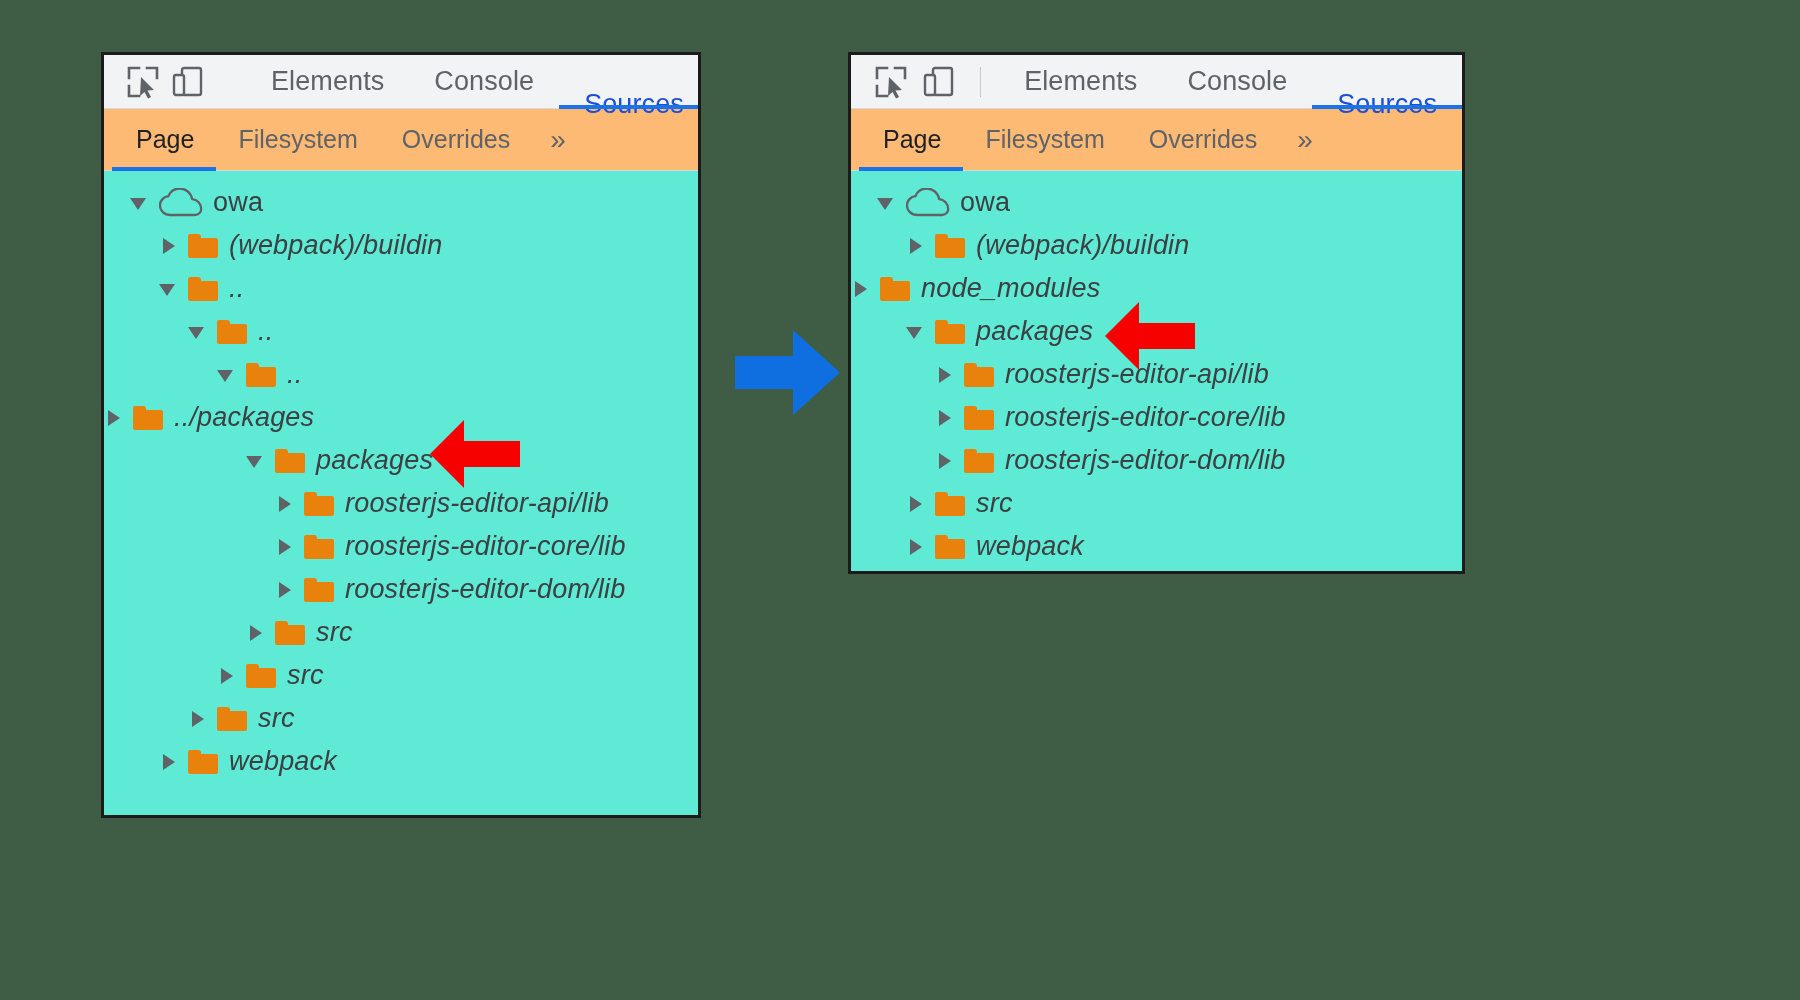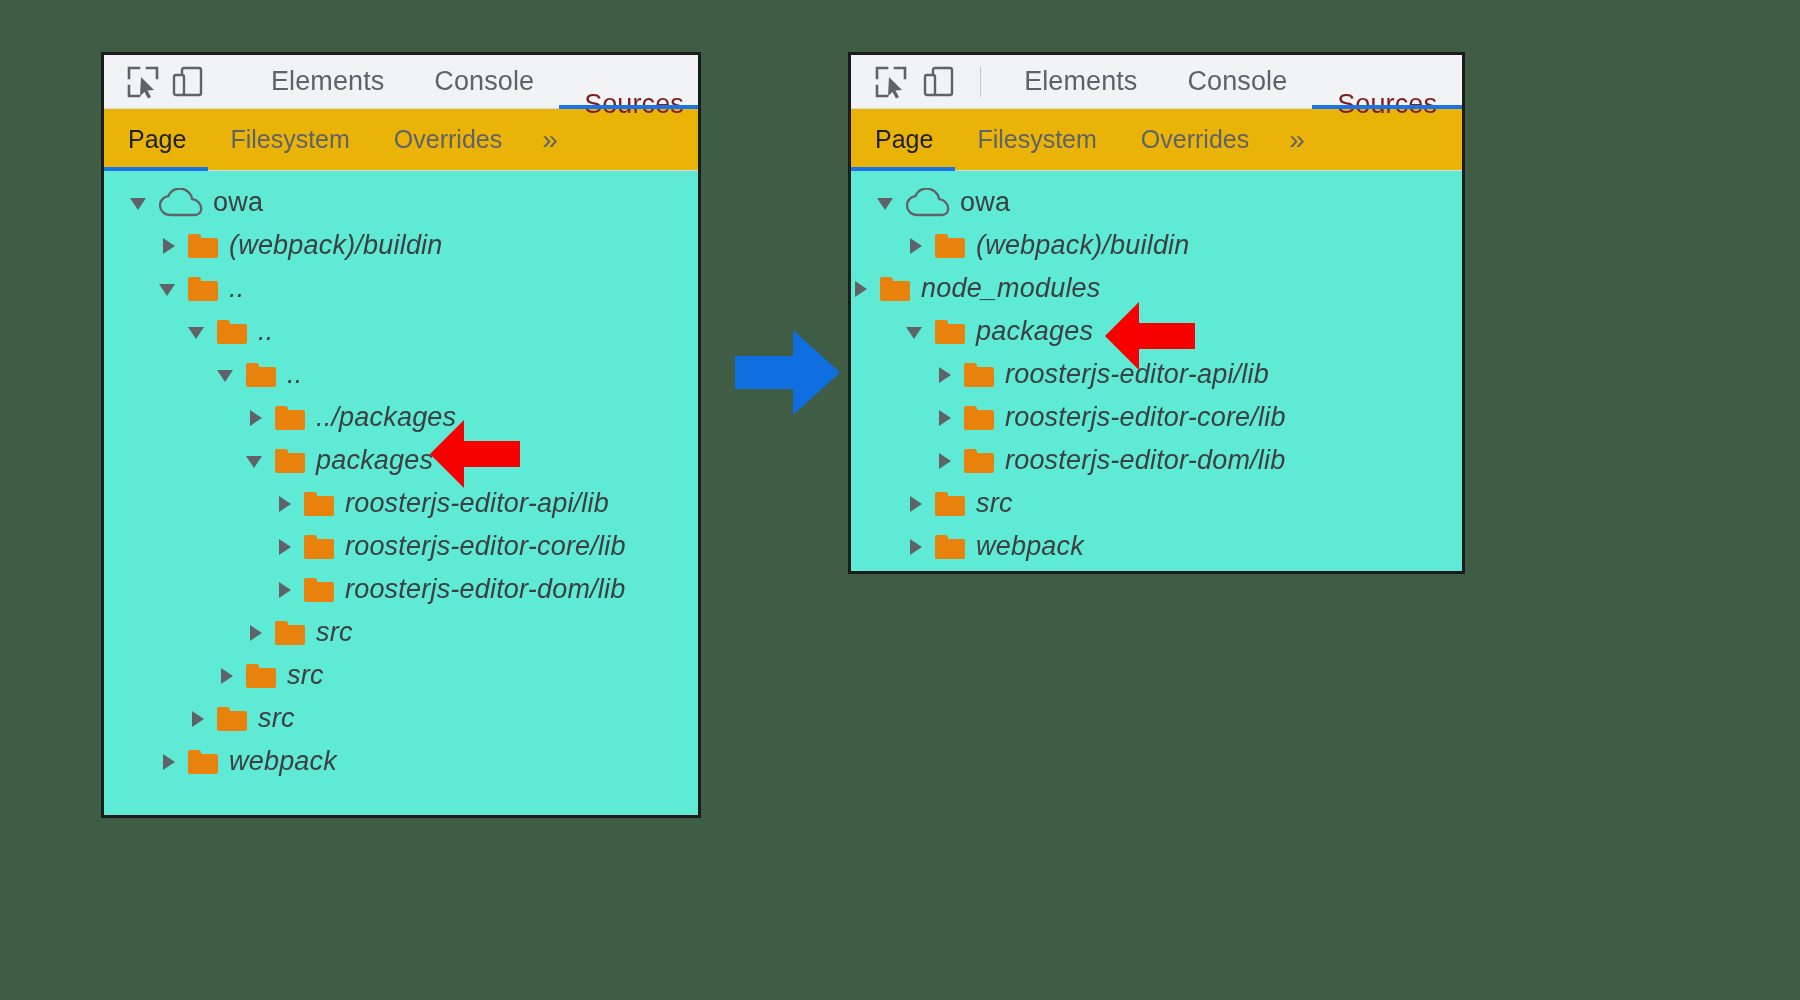--- a/index.html
+++ b/index.html
@@ -44,35 +44,35 @@
   }
   .tabs { display: flex; align-items: stretch; height: 100%; }
   .tab {
     display: flex; align-items: center;
     padding: 0 25px;
     font-size: 27px;
     color: #5f6368;
     letter-spacing: .1px;
     position: relative;
   }
-  .tab.active { color: #7f1d1d; margin-top: 45px; }
+  .tab.active { color: #1d4ed8; margin-top: 45px; }
   .tab.active::after {
     content: "";
     position: absolute;
     left: 0; right: 0; bottom: -1px;
     height: 4px;
     background: #1a73e8;
   }
 
   .subtabs {
     height: 62px;
-    background: #eab308;
+    background: #fdba74;
     display: flex;
     align-items: stretch;
-    padding-left: 0;
+    padding-left: 8px;
     flex: 0 0 auto;
     border-bottom: 1px solid #d8dbdd;
     text-align: right;
   }
   .subtab {
     display: flex; align-items: center;
     padding: 0 22px;
     font-size: 25px;
     color: #5f6368;
     position: relative;
@@ -234,21 +234,21 @@
         <div class="row" style="padding-left: 84px;">
           <span class="twisty open"></span>
           <span class="folder-icon"></span>
           <span class="label">..</span>
         </div>
         <div class="row" style="padding-left: 113px;">
           <span class="twisty open"></span>
           <span class="folder-icon"></span>
           <span class="label">..</span>
         </div>
-        <div class="row" style="padding-left: 142px;">
+        <div class="row" style="">
           <span class="twisty closed"></span>
           <span class="folder-icon"></span>
           <span class="label">../packages</span>
         </div>
         <div class="row" style="padding-left: 142px;">
           <span class="twisty open"></span>
           <span class="folder-icon"></span>
           <span class="label">packages</span>
         </div>
         <div class="row" style="padding-left: 171px;">

